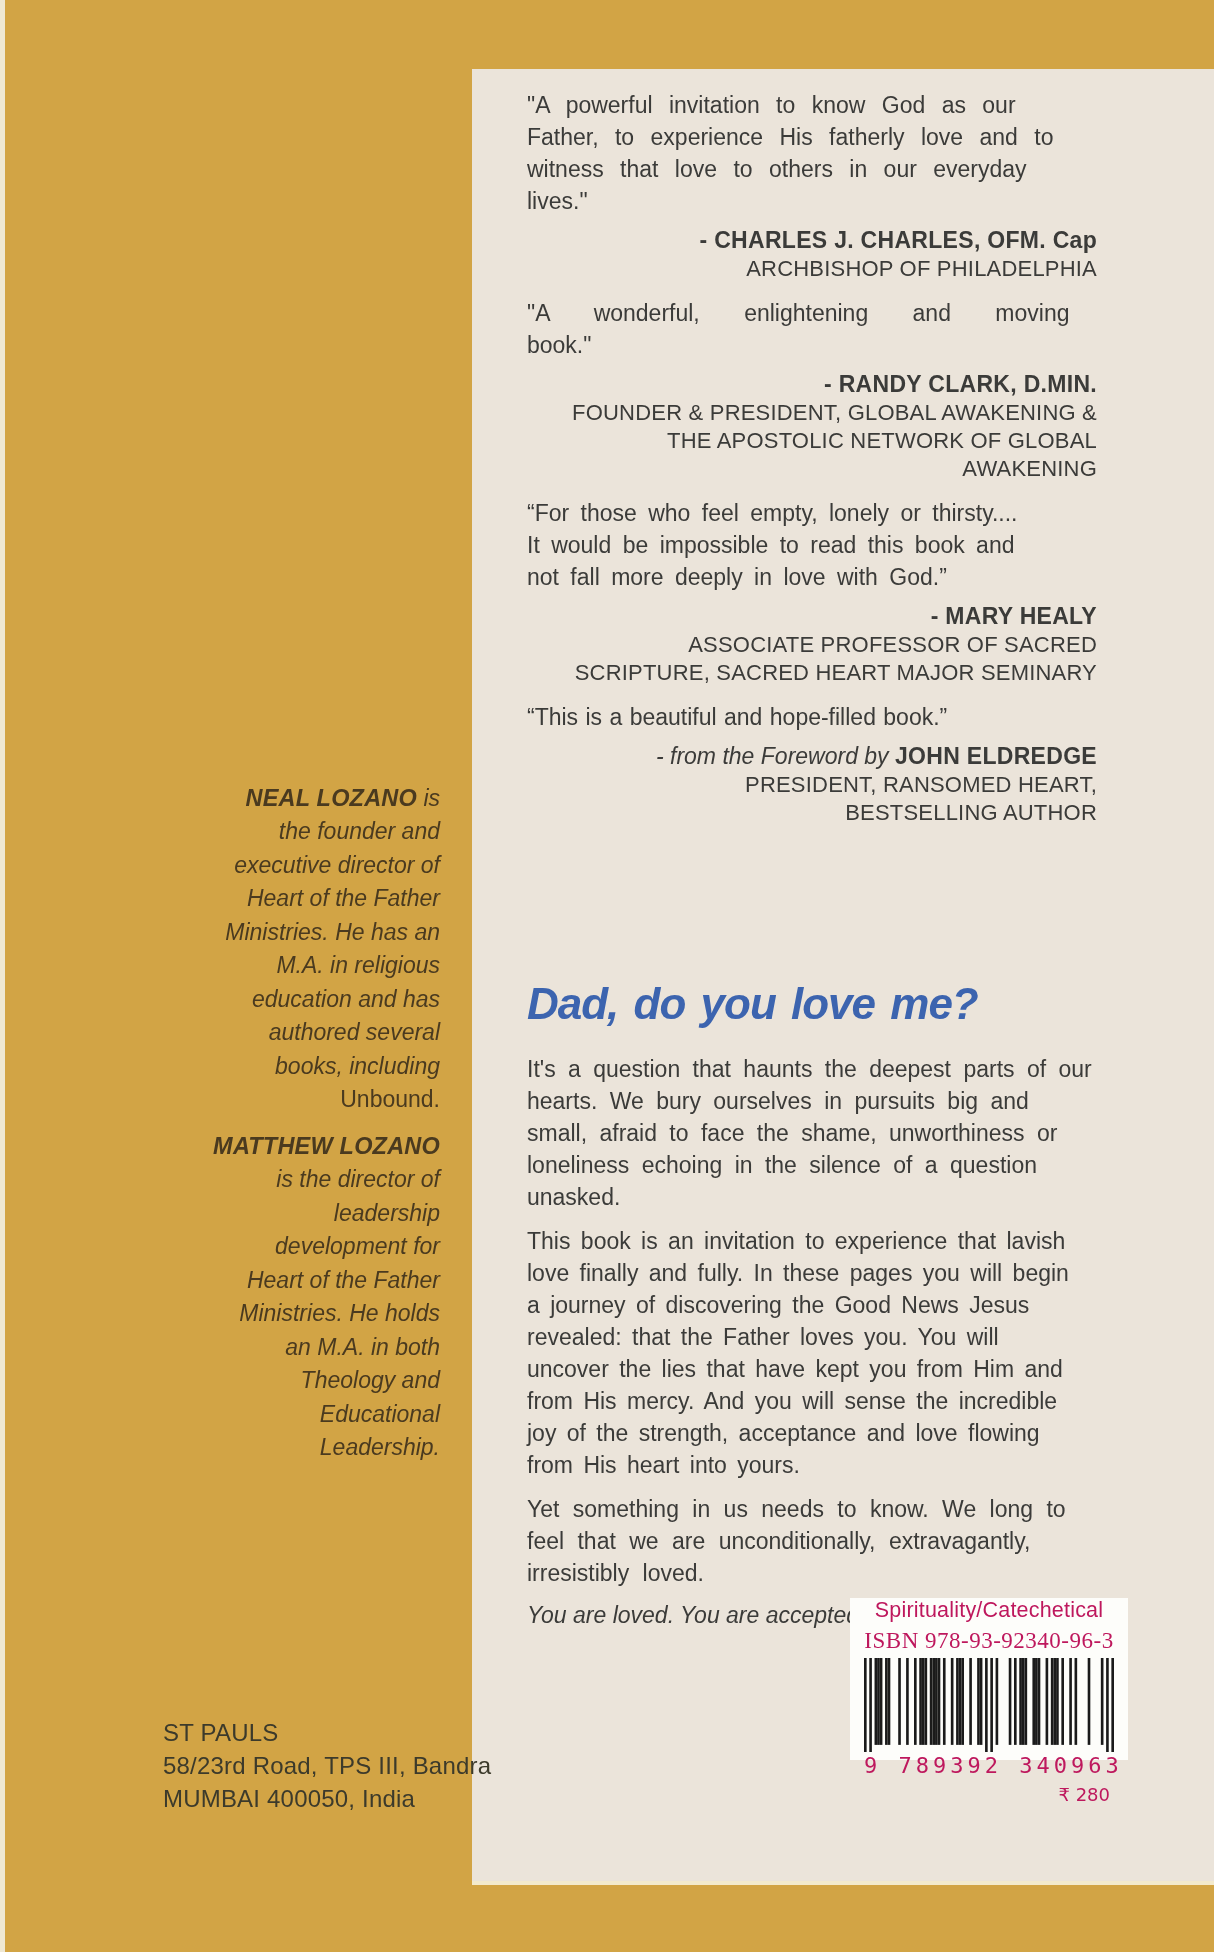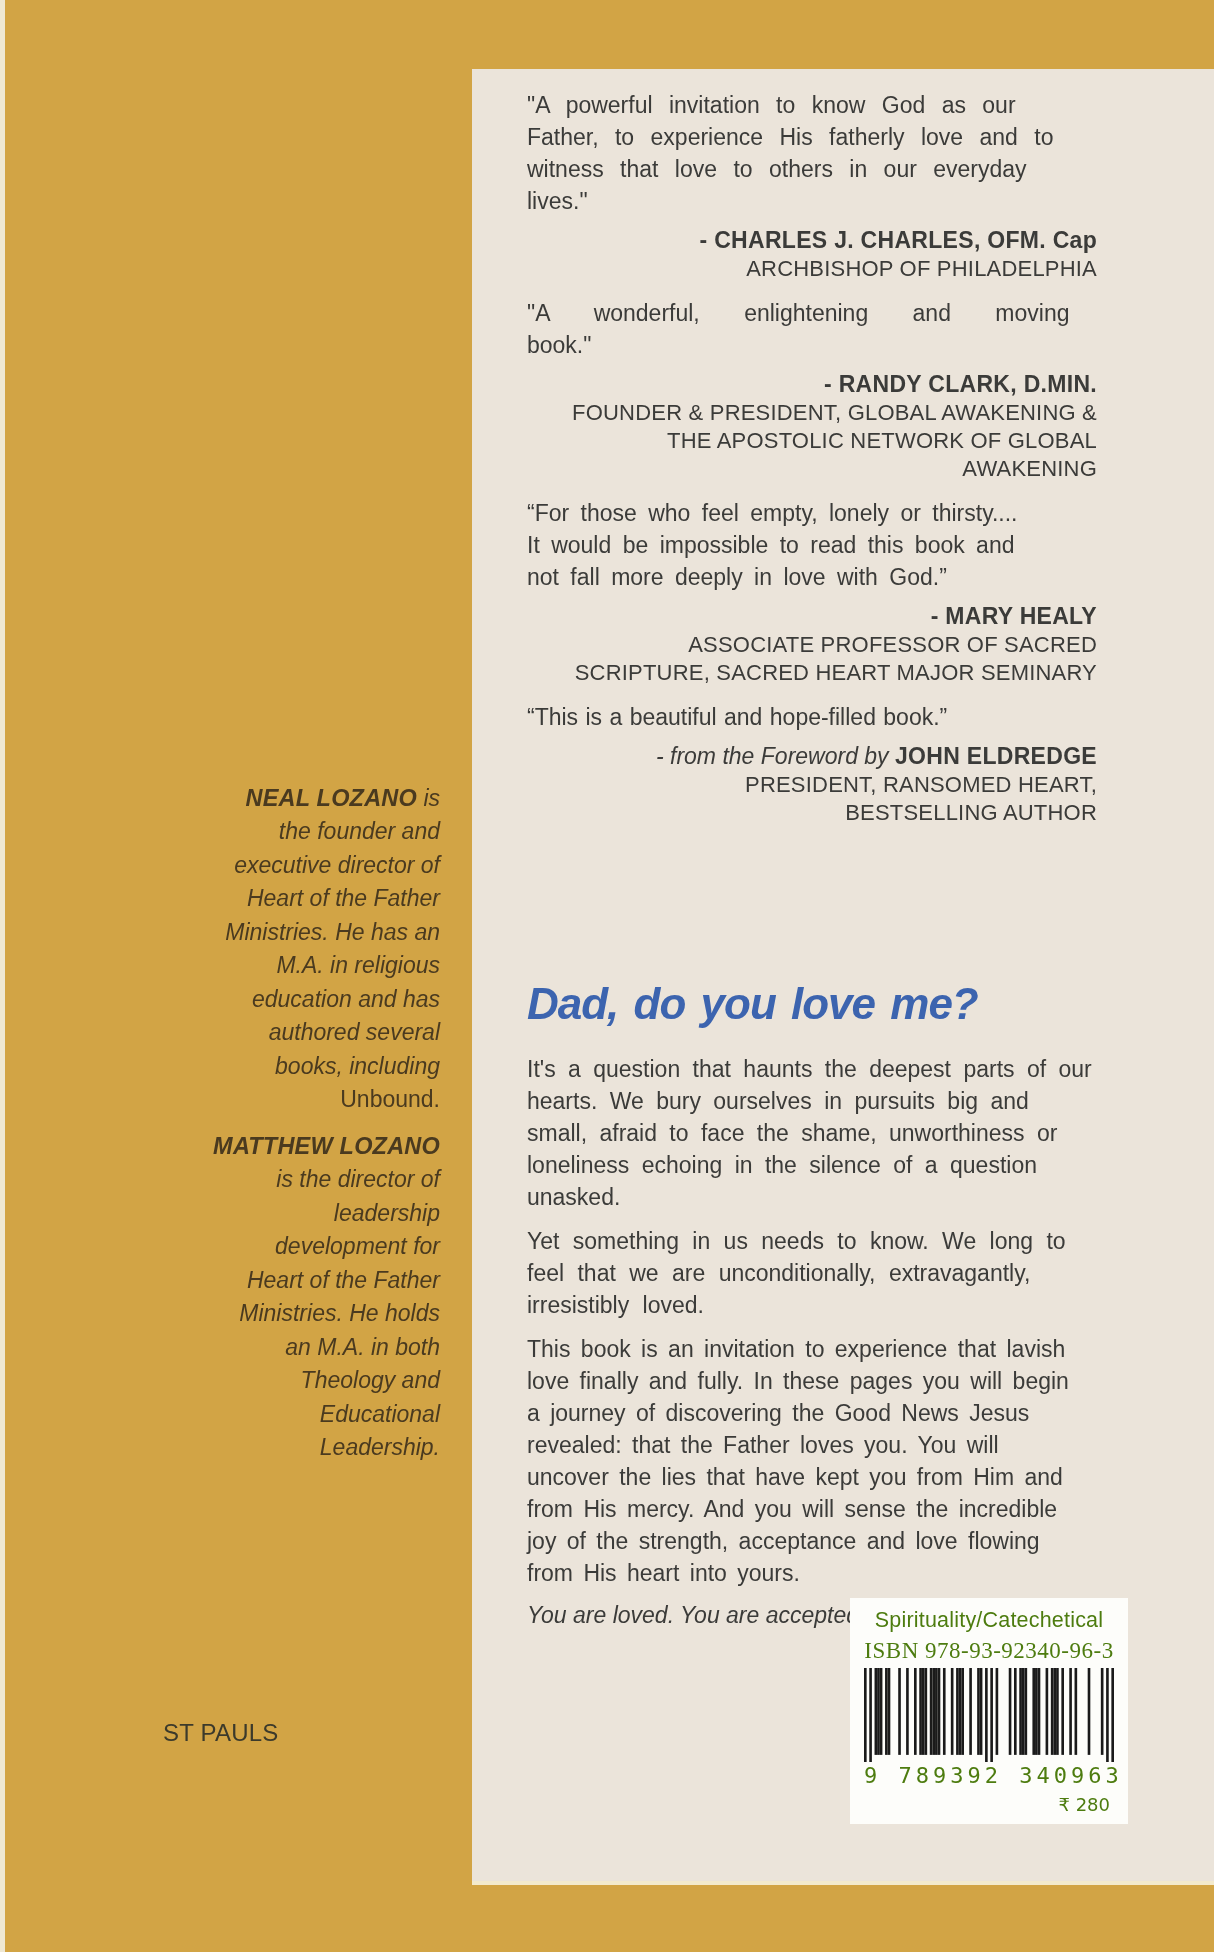--- a/index.html
+++ b/index.html
@@ -54,22 +54,22 @@
   .bio b { font-size:23.5px; letter-spacing:0.2px; }
   .upright { font-style:normal; }
 
   .publisher {
     position:absolute; left:163px; top:1716px; color:#3C3A2B;
     font-size:24px; line-height:33px; letter-spacing:0.2px;
   }
   .publisher .addr { white-space:pre-line; }
 
   .isbn-box {
-    position:absolute; left:850px; top:1598px; width:278px; height:226px;
-    background:#FDFDFA; padding:10px 12px 0 12px; color:#4d7c0f;
+    position:absolute; left:850px; top:1598px; width:278px; height:162px;
+    background:#FDFDFA; padding:0 12px 0 12px; color:#be185d;
   }
   .category { font-size:21.5px; text-align:center; letter-spacing:0.2px; }
   .isbn-number { font-family:"Liberation Serif", serif; font-size:23px; text-align:center; margin-top:5px; letter-spacing:0.5px; }
   .barcode-wrap { margin:4px auto 0 auto; width:250px; height:94px; }
   .barcode-wrap svg { width:100%; height:100%; }
   .barcode-digits {
     font-family:"DejaVu Sans Mono", monospace; font-size:22px; letter-spacing:4px;
     margin-top:1px; padding-left:2px; white-space:nowrap;
   }
   .price { font-family:"DejaVu Sans", sans-serif; font-size:18px; text-align:right; padding-right:6px; margin-top:6px; }
@@ -115,31 +115,31 @@
     </div>
     <div class="affil">PRESIDENT, RANSOMED HEART,
 BESTSELLING AUTHOR</div>
 
     <div class="blurb-heading">Dad, do you love me?</div>
     <div class="para p0">It's a question that haunts the deepest parts of our
 hearts. We bury ourselves in pursuits big and
 small, afraid to face the shame, unworthiness or
 loneliness echoing in the silence of a question
 unasked.</div>
-    <div class="para p1">Yet something in us needs to know. We long to
-feel that we are unconditionally, extravagantly,
-irresistibly loved.</div>
     <div class="para p2">This book is an invitation to experience that lavish
 love finally and fully. In these pages you will begin
 a journey of discovering the Good News Jesus
 revealed: that the Father loves you. You will
 uncover the lies that have kept you from Him and
 from His mercy. And you will sense the incredible
 joy of the strength, acceptance and love flowing
 from His heart into yours.</div>
+    <div class="para p1">Yet something in us needs to know. We long to
+feel that we are unconditionally, extravagantly,
+irresistibly loved.</div>
     <div class="closing">You are loved. You are accepted. You are home.</div>
   </div>
 
   <div class="bio bio-neal">
     <b>NEAL LOZANO</b><span> is
 the founder and
 executive director of
 Heart of the Father
 Ministries. He has an
 M.A. in religious
@@ -157,20 +157,22 @@
 Heart of the Father
 Ministries. He holds
 an M.A. in both
 Theology and
 Educational
 Leadership.</span>
   </div>
 
   <div class="publisher">
     <div>ST PAULS</div>
+    <div class="addr">58/23rd Road, TPS III, Bandra
+MUMBAI 400050, India</div>
   </div>
 
   <div class="isbn-box">
     <div class="category">Spirituality/Catechetical</div>
     <div class="isbn-number">ISBN 978-93-92340-96-3</div>
     <div class="barcode-wrap">
       <svg viewBox="0 0 95 66" preserveAspectRatio="none">
           <rect x="0" y="0" width="1" height="66" fill="#1a1a1a"></rect>
           <rect x="2" y="0" width="1" height="66" fill="#1a1a1a"></rect>
           <rect x="4" y="0" width="1" height="61" fill="#1a1a1a"></rect>

